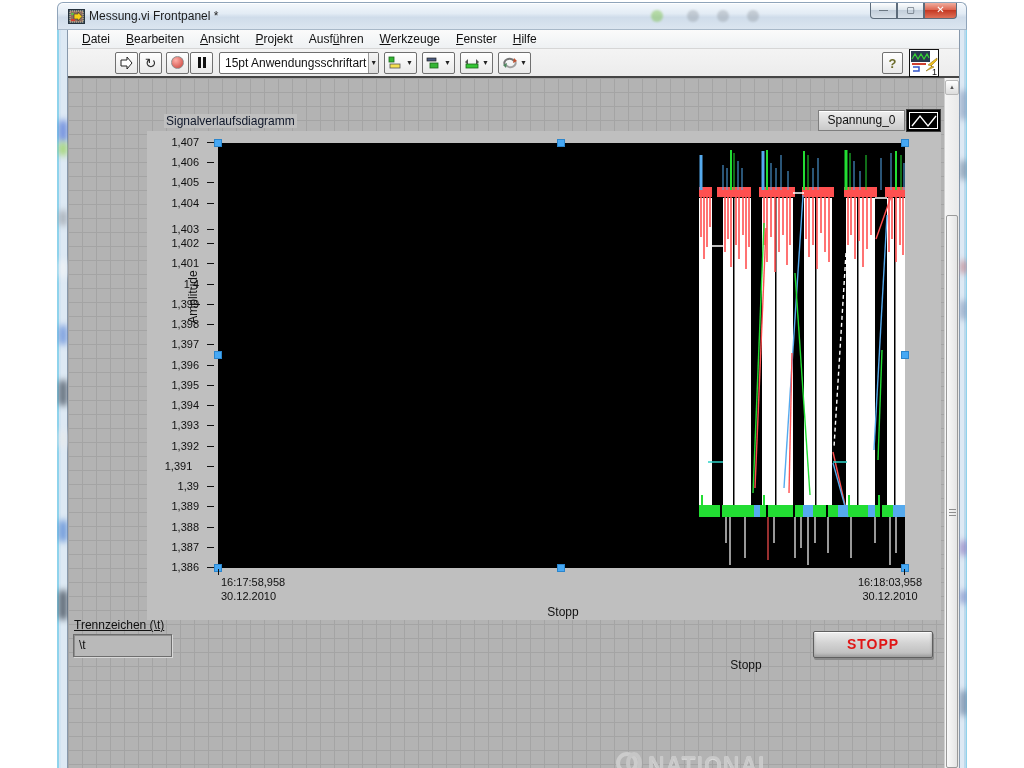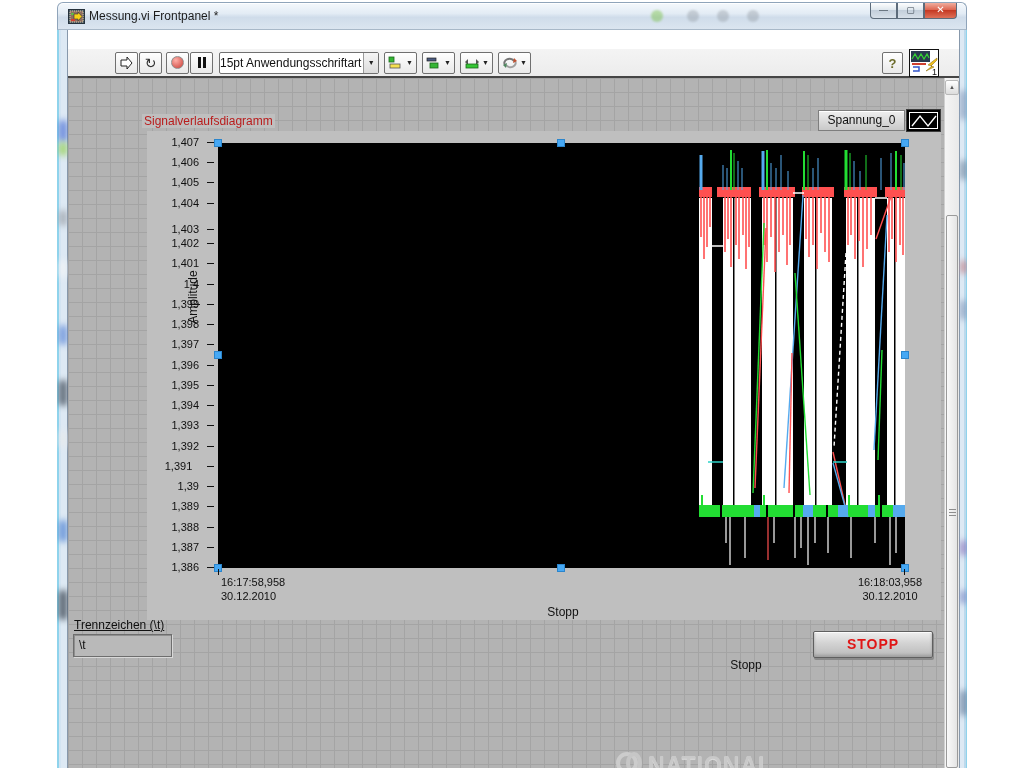--- a/index.html
+++ b/index.html
@@ -42,21 +42,21 @@
   .menu-item { font-size:12px; color:#111; padding:2px 8px; }
   #toolbar { position:absolute; left:11px; top:47px; width:891px; height:29px;
     background:linear-gradient(#f4f4f4,#ececec); border-bottom:2px solid #454545;
     display:flex; align-items:center; }
   .tbtn { height:22px; border:1px solid #707070; border-radius:2px; margin-left:1px;
     background:linear-gradient(#ffffff,#e9e9e9); display:flex; align-items:center;
     justify-content:center; }
   .tbtn.sq { width:23px; }
   .drop-arrow { font-size:7px; color:#222; margin-left:2px; }
   #font-combo { width:160px; margin-left:6px; justify-content:space-between;
-    background:#fff; }
+    padding-left:5px; background:#fff; }
   #font-combo .fc-text { font-size:12px; color:#111; white-space:nowrap; }
   #font-combo .fc-btn { width:17px; height:20px; border-left:1px solid #9a9a9a;
     background:linear-gradient(#f5f5f5,#dcdcdc); text-align:center; line-height:19px; }
   .layout-btn { width:33px; margin-left:5px; }
   .pause-bar { width:3px; height:11px; background:#111; margin:0 1px; }
   .abort-dot { width:13px; height:13px; border-radius:50%; border:1px solid #909090;
     background:radial-gradient(circle at 35% 30%,#ffb0a8,#d95f58 70%,#c04840); }
   #help-btn { position:absolute; right:56px; top:3px; width:21px;
     font-weight:bold; font-size:13px; color:#6b6b2a; }
   #vi-icon { position:absolute; right:20px; top:0px; width:30px; height:28px;
@@ -75,21 +75,21 @@
     border:1px solid #b8b8b8; border-radius:2px; background:linear-gradient(#fff,#dcdcdc);
     font-size:6px; text-align:center; line-height:13px; color:#555; }
   #sb-thumb { position:absolute; left:1px; top:137px; width:12px; height:553px;
     border:1px solid #9a9a9a; border-radius:2px; background:linear-gradient(to right,#fafafa,#e4e4e4); }
   #sb-grip { position:absolute; left:2px; top:293px; width:7px; height:8px;
     background:repeating-linear-gradient(#8d8d8d 0 1px,transparent 1px 3px); }
 
   
   #chart-frame { position:absolute; left:79px; top:53px; width:794px; height:489px;
     background:#bfbfbf; }
-  #chart-label { position:absolute; left:74px; top:36px; font-size:12px; color:#b91c1c;
+  #chart-label { position:absolute; left:96px; top:36px; font-size:12px; color:#0f172a;
     background:#bfbfbf; padding:0 2px; }
   #legend-btn { position:absolute; left:750px; top:32px; width:87px; height:21px;
     border:1px solid #7e7e7e; background:linear-gradient(#efefef,#c9c9c9);
     font-size:12px; color:#101010; text-align:center; line-height:19px;
     box-shadow:inset 0 1px 0 #fff; }
   #legend-glyph { position:absolute; left:838px; top:31px; width:35px; height:23px;
     border:1px solid #3c3c3c; background:#000; padding:2px; }
   #legend-glyph .inner { width:100%; height:100%; border:1px solid #fff; position:relative; }
   #plot { position:absolute; left:150px; top:65px; width:687px; height:425px; background:#000; }
   .handle { position:absolute; width:8px; height:8px; background:#46a8f4;
@@ -174,20 +174,30 @@
   <div id="edge-right" class="glass-edge">
     <span class="blob" style="top:60px;height:30px;left:1px;background:#8aa0c0;"></span>
     <span class="blob" style="top:130px;height:20px;left:1px;background:#7890a8;"></span>
     <span class="blob" style="top:230px;height:14px;left:1px;background:#c08890;"></span>
     <span class="blob" style="top:270px;height:20px;left:1px;background:#8aa0c0;"></span>
     <span class="blob" style="top:510px;height:16px;left:1px;background:#9080c0;"></span>
     <span class="blob" style="top:560px;height:14px;left:1px;background:#8090c8;"></span>
     <span class="blob" style="top:660px;height:26px;left:1px;background:#6a82a0;"></span>
   </div>
 
+  <div id="menubar">
+      <span class="menu-item"><u>D</u>atei</span>
+      <span class="menu-item"><u>B</u>earbeiten</span>
+      <span class="menu-item"><u>A</u>nsicht</span>
+      <span class="menu-item"><u>P</u>rojekt</span>
+      <span class="menu-item">Ausf<u>ü</u>hren</span>
+      <span class="menu-item"><u>W</u>erkzeuge</span>
+      <span class="menu-item"><u>F</u>enster</span>
+      <span class="menu-item"><u>H</u>ilfe</span>
+    </div>
 
   <div id="toolbar">
     <div style="width:46px;"></div>
     <div class="tbtn sq">
       <svg width="15" height="14" viewBox="0 0 15 14">
         <polygon points="2,4 8,4 8,1 13,7 8,13 8,10 2,10" fill="#fff" stroke="#222" stroke-width="1"></polygon>
       </svg>
     </div>
     <div class="tbtn sq">
       <span style="font-family:'DejaVu Sans',sans-serif;font-size:14px;color:#333;">↻</span>

